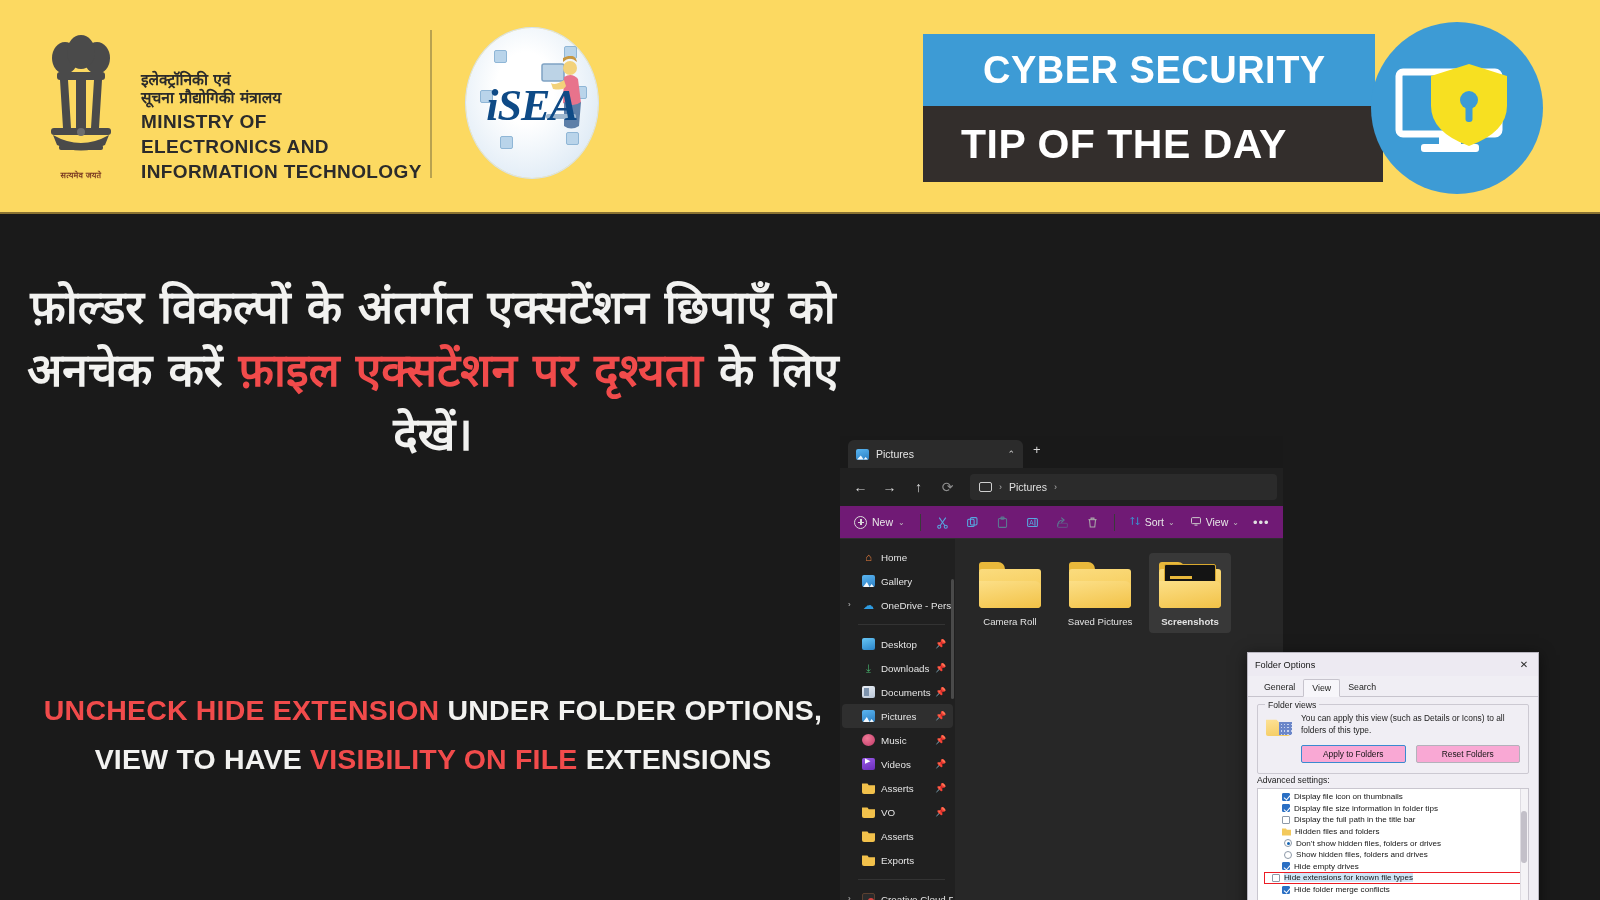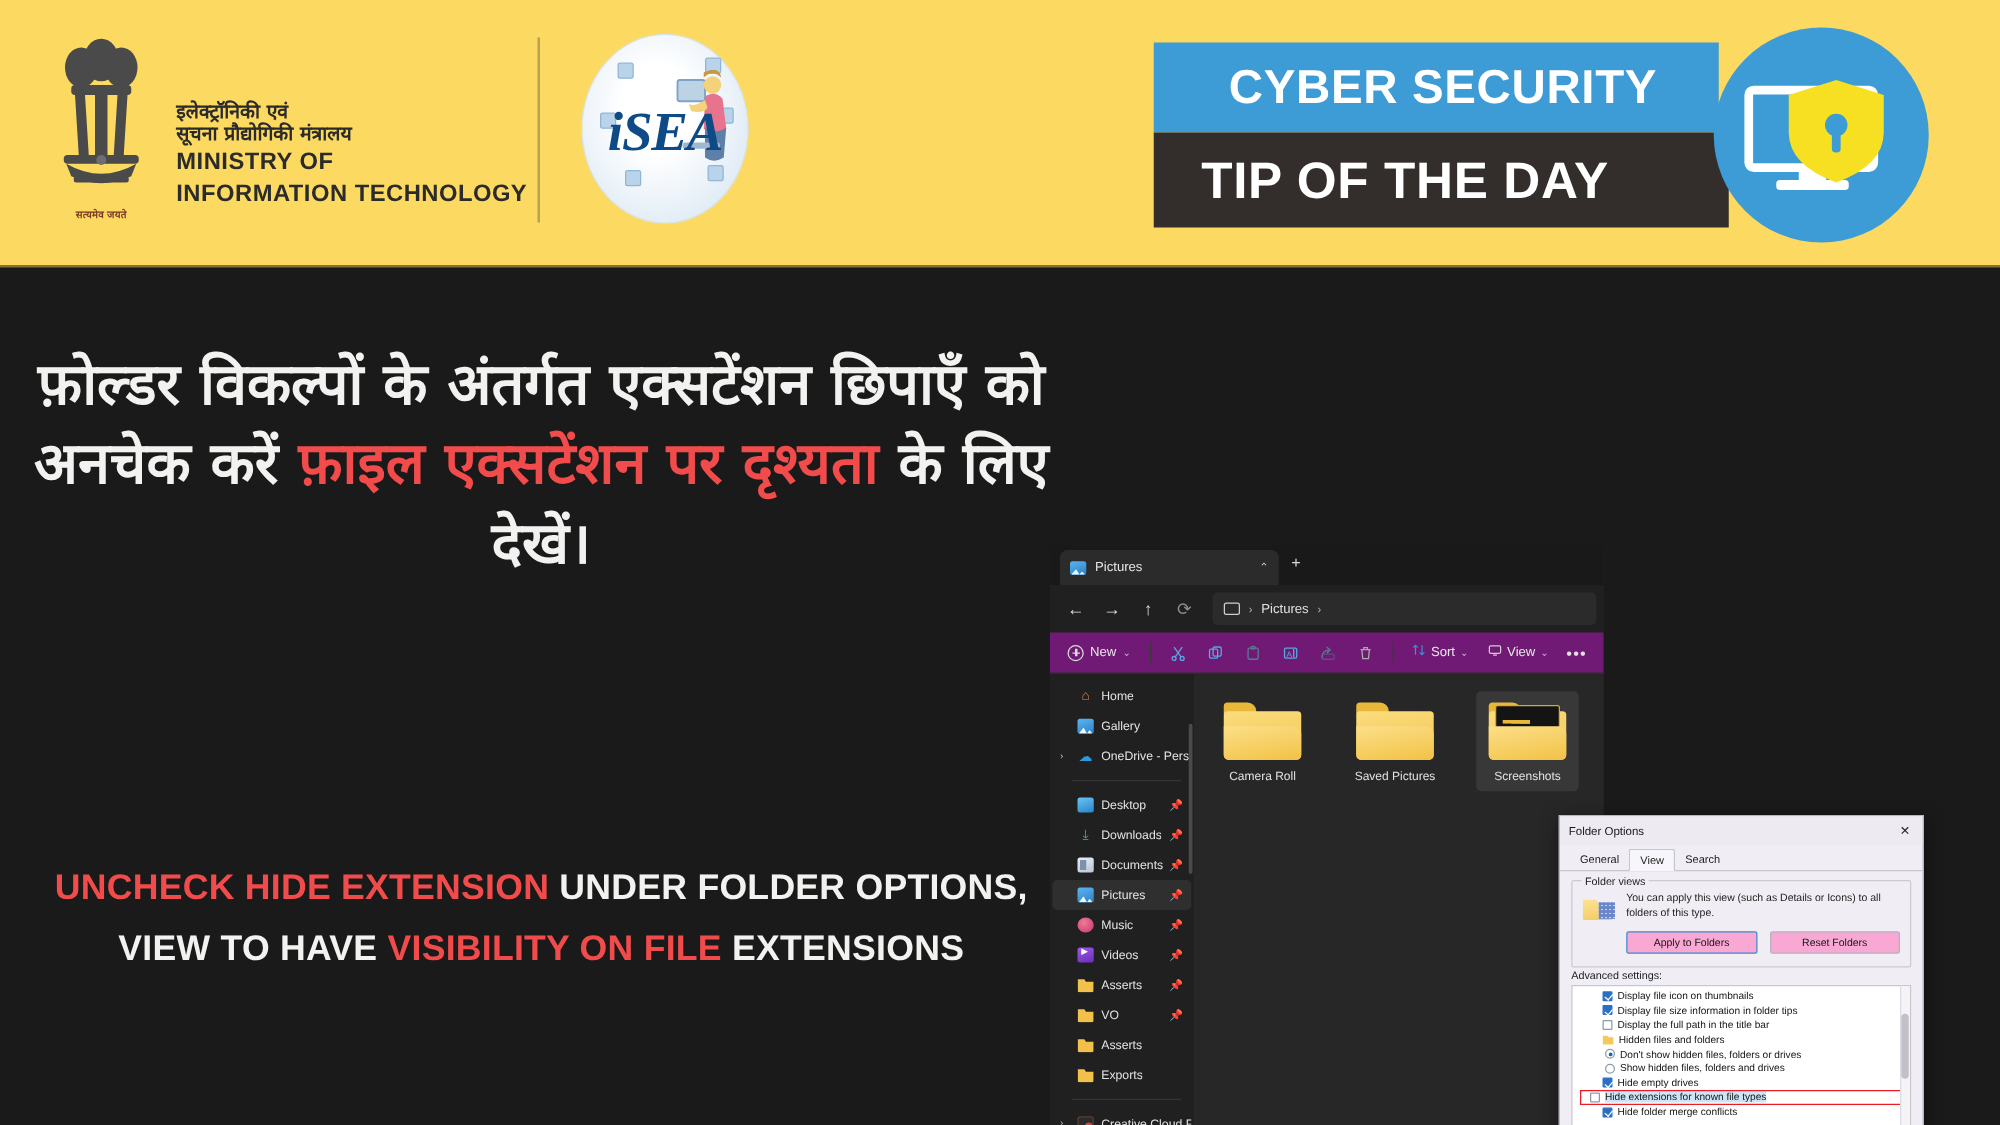--- a/index.html
+++ b/index.html
@@ -297,27 +297,27 @@
 
   .sb-vscroll {
     position: absolute; right: 1px; top: 40px;
     width: 3px; height: 120px; background: #4a4a4a; border-radius: 2px;
   }
 
   .filepane {
     flex: 1; background: #272727; position: relative;
     padding: 14px 0 0 14px;
   }
-  .grid { display: flex; gap: 24px; }
+  .grid { display: flex; gap: 8px; }
   .gitem {
     width: 82px; padding: 9px 0 6px;
     display: flex; flex-direction: column; align-items: center; gap: 8px;
     border-radius: 4px;
   }
-  .gitem.sel { background: #383838; }
+  .gitem.sel { background: #383838; font-weight: bold; }
   .gname { color: #e2e2e2; font-size: 9.6px; }
   .bigfolder { width: 62px; height: 46px; position: relative; }
   .bf-tab {
     position: absolute; left: 0; top: 0; width: 26px; height: 9px;
     background: #e8b83b; border-radius: 3px 7px 0 0;
   }
   .bf-body {
     position: absolute; left: 0; top: 7px; width: 62px; height: 39px;
     background: linear-gradient(170deg,#fbdc7e,#f3c54b);
     border-radius: 3px 3px 4px 4px;
@@ -483,20 +483,21 @@
         <g fill="#6e6e6e">
           <circle cx="46" cy="100" r="4"></circle>
         </g>
       </svg>
       <div class="emblem-cap">सत्यमेव जयते</div>
     </div>
     <div class="min-text">
       <div class="min-hi">इलेक्ट्रॉनिकी एवं</div>
       <div class="min-hi">सूचना प्रौद्योगिकी मंत्रालय</div>
       <div class="min-en">MINISTRY OF</div>
+      <div class="min-en">ELECTRONICS AND</div>
       <div class="min-en">INFORMATION TECHNOLOGY</div>
     </div>
   </div>
 
   <div class="hdr-divider"></div>
 
   <div class="isea-logo">
     <div class="isea-oval"></div>
     <div class="isea-chip" style="left:28px;top:22px;"></div>
     <div class="isea-chip" style="left:98px;top:18px;"></div>

